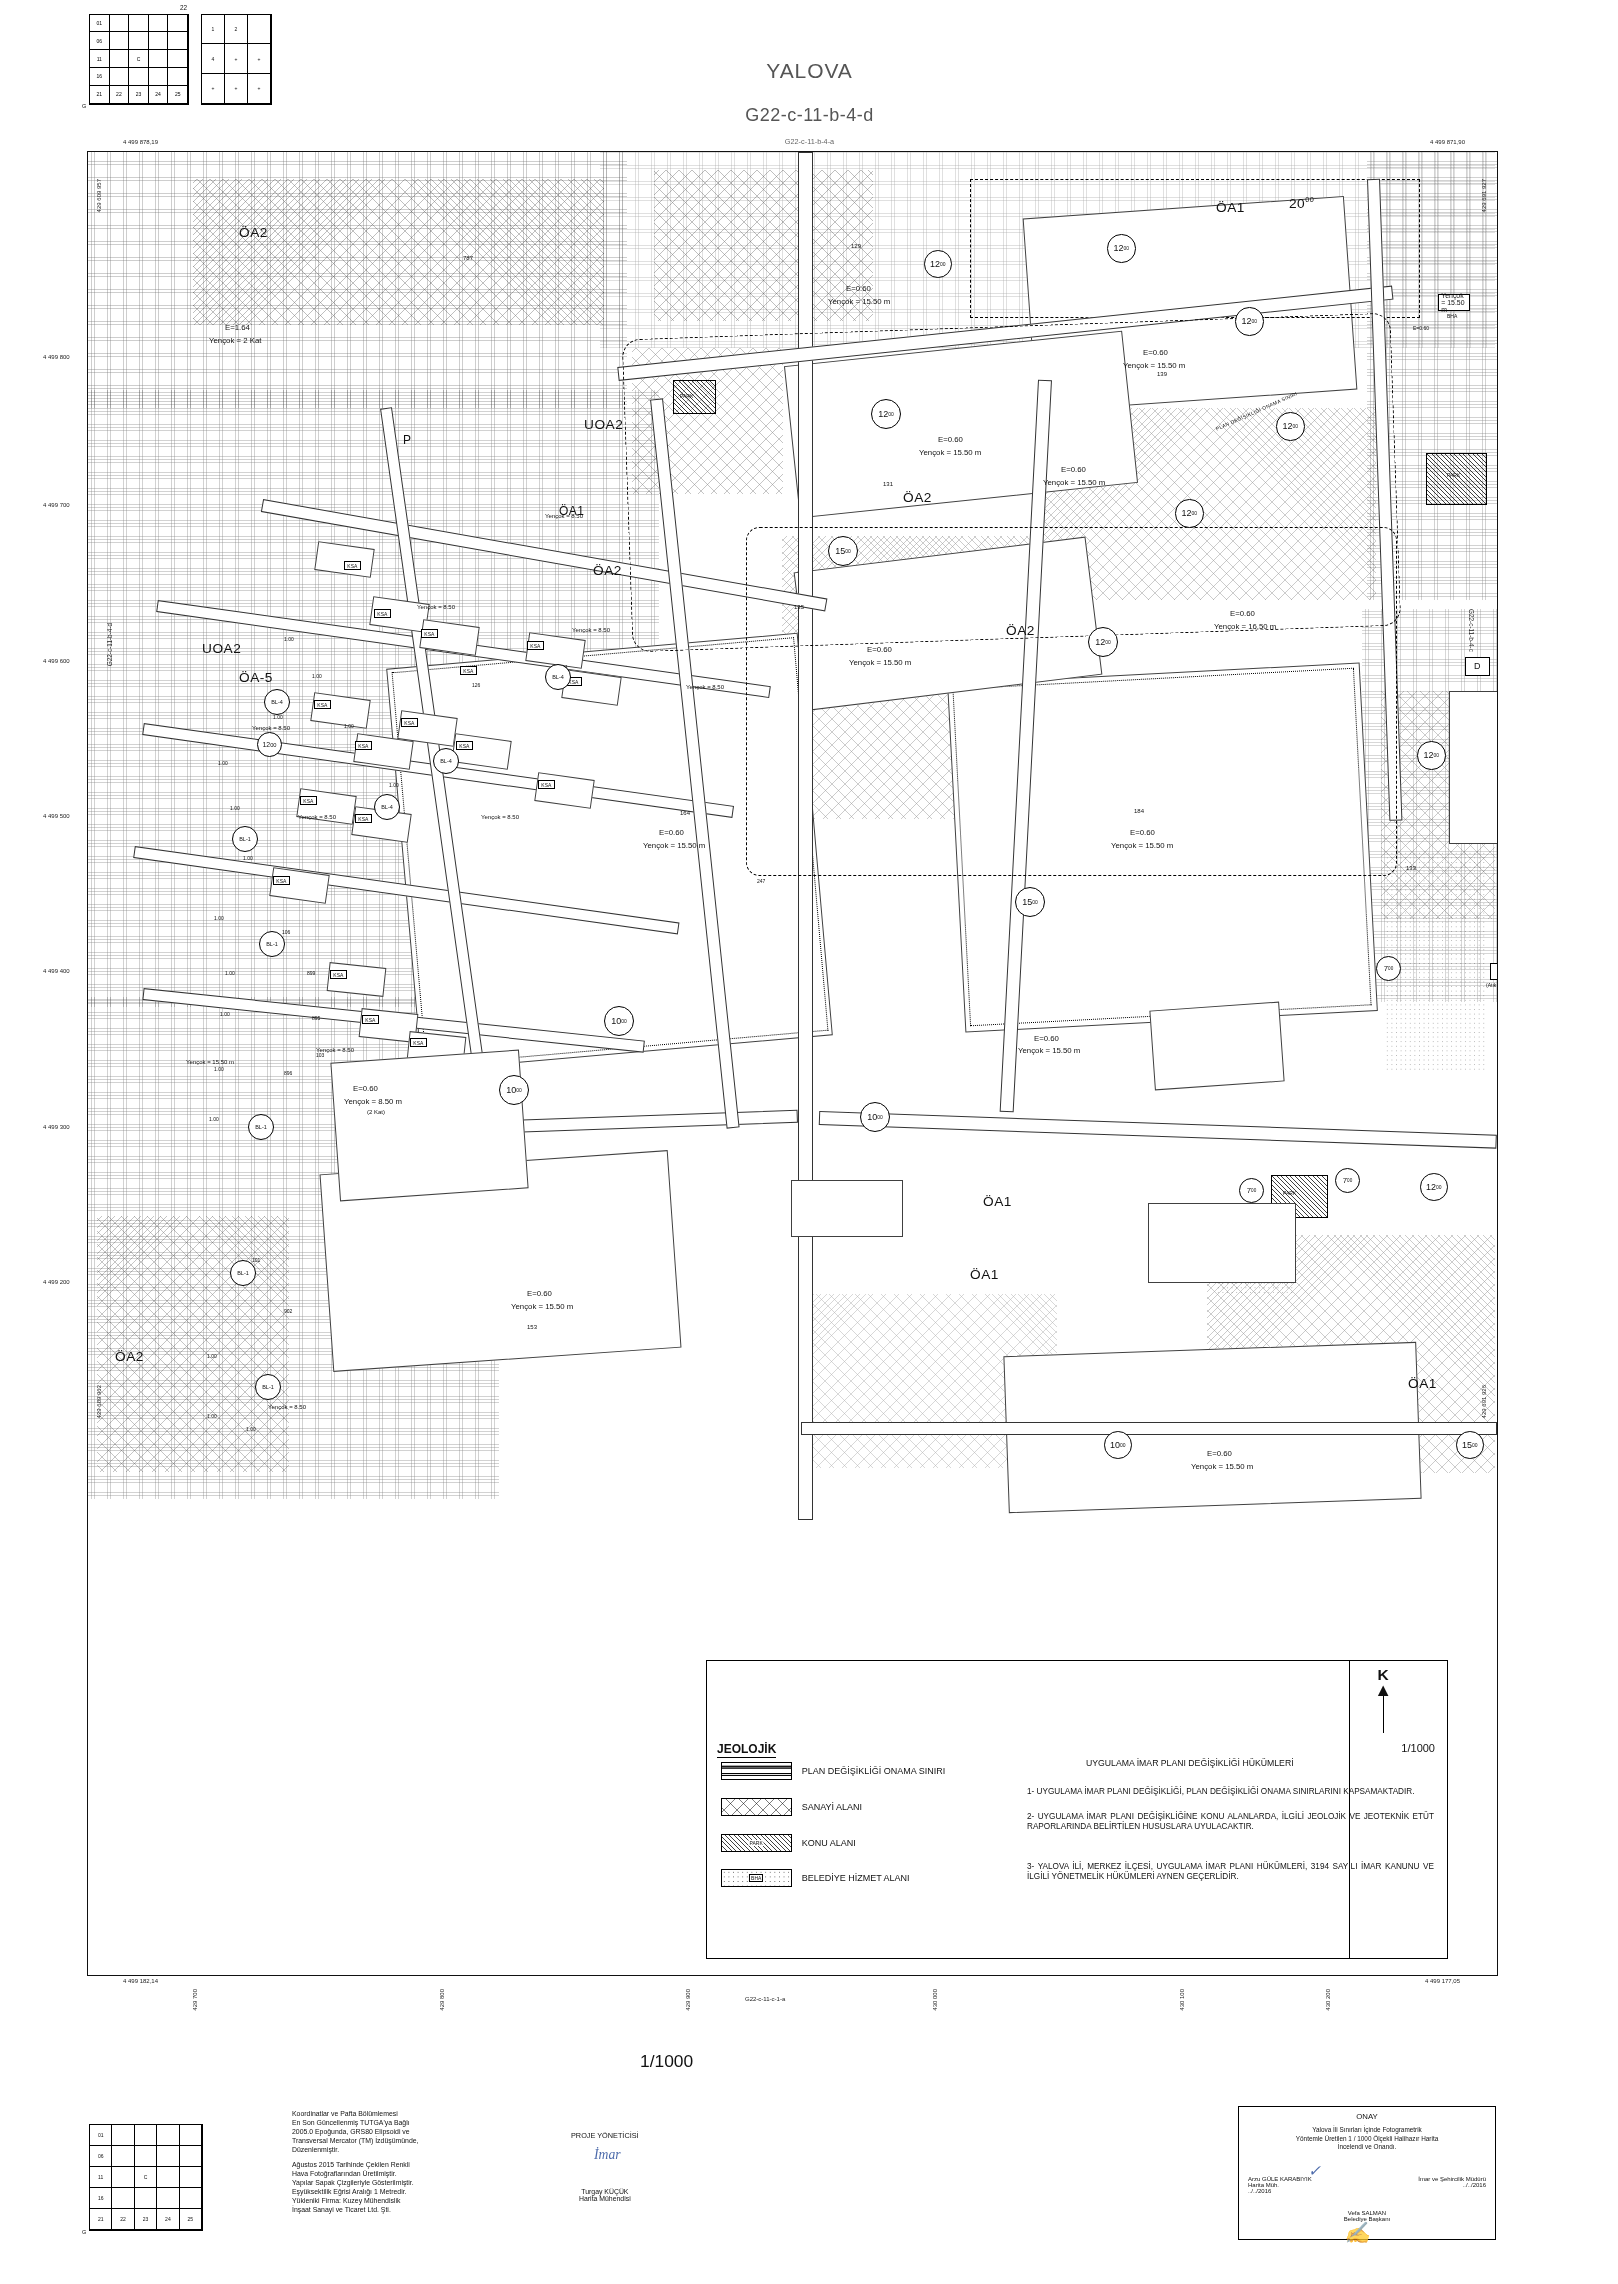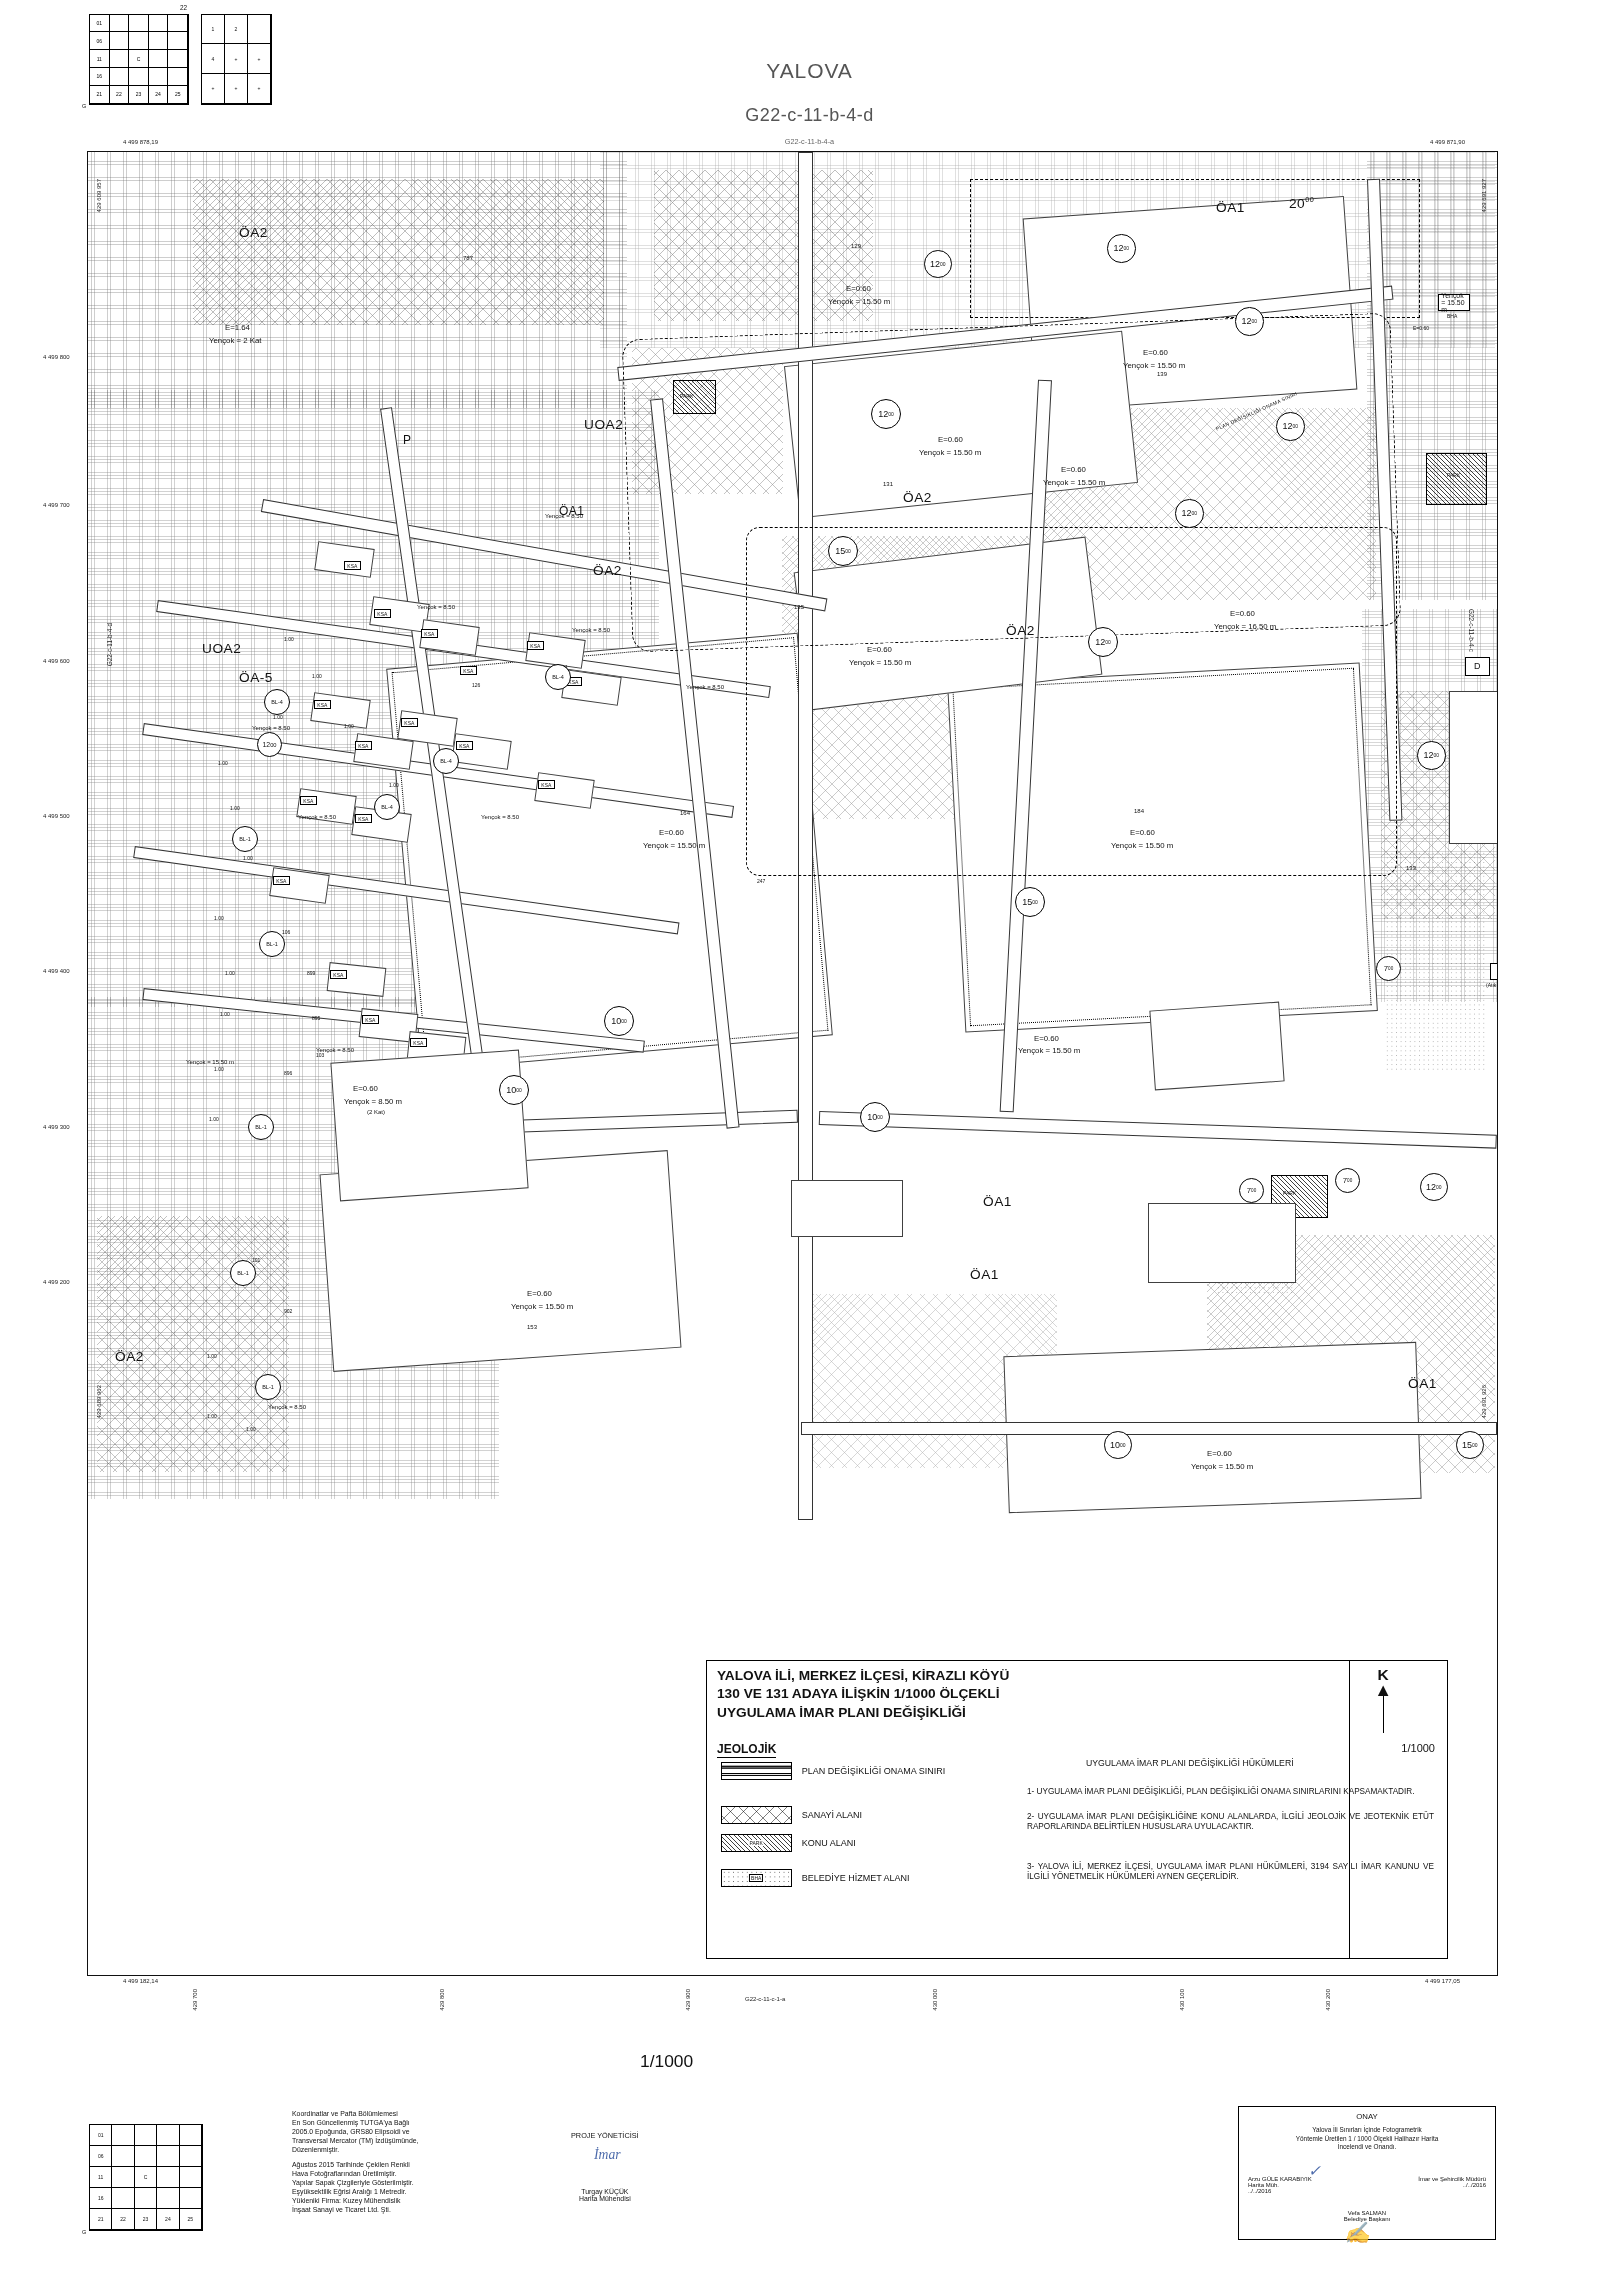--- a/index.html
+++ b/index.html
@@ -446,39 +446,34 @@
 
 <div class="abs coord vert" style="left:192px;top:1989px;">429 700</div>
 <div class="abs coord vert" style="left:439px;top:1989px;">429 800</div>
 <div class="abs coord vert" style="left:685px;top:1989px;">429 900</div>
 <div class="abs coord vert" style="left:932px;top:1989px;">430 000</div>
 <div class="abs coord vert" style="left:1179px;top:1989px;">430 100</div>
 <div class="abs coord vert" style="left:1325px;top:1989px;">430 200</div>
 <div class="abs coord" style="left:745px;top:1996px;">G22-c-11-c-1-a</div>
 
 <div class="abs" id="legend">
-  <div id="legend-title">
-    <div>YALOVA İLİ, MERKEZ İLÇESİ, KİRAZLI KÖYÜ</div>
-    <div>130 VE 131 ADAYA İLİŞKİN 1/1000 ÖLÇEKLİ</div>
-    <div>UYGULAMA İMAR PLANI DEĞİŞİKLİĞİ</div>
-  </div>
   <div class="north">
     <div class="k">K</div>
     <div class="arrow">▲</div>
     <div style="width:0.9px;height:37px;background:#000;margin:0 auto;"></div>
   </div>
   <div id="legend-goster">JEOLOJİK</div>
   <div id="legend-scale">1/1000</div>
   <div id="legend-divider"></div>
 
   <div class="lg-row" style="top:101px;">
     <div class="lg-swatch" style="background-image:repeating-linear-gradient(0deg,#000 0 0.9px,transparent 0.9px 5.5px),repeating-linear-gradient(0deg,#000 0 0.9px,transparent 0.9px 5.5px);background-position:0 3.7px,0 11px;background-size:100% 7.3px;"></div>
     <div class="lg-text">PLAN DEĞİŞİKLİĞİ ONAMA SINIRI</div>
   </div>
-  <div class="lg-row" style="top:145px;align-items:center;">
+  <div class="lg-row" style="top:137px;align-items:center;">
     <div class="lg-swatch hatch-cross"></div>
     <div class="lg-text">SANAYİ ALANI</div>
   </div>
   <div class="lg-row" style="top:173px;">
     <div class="lg-swatch park-hatch" style="position:relative;">
       <span style="position:absolute;left:50%;top:50%;transform:translate(-50%,-50%);font-size:5px;background:#fff;padding:0 0.9px;">PARK</span>
     </div>
     <div class="lg-text">KONU ALANI</div>
   </div>
   <div class="lg-row" style="top:208px;">

